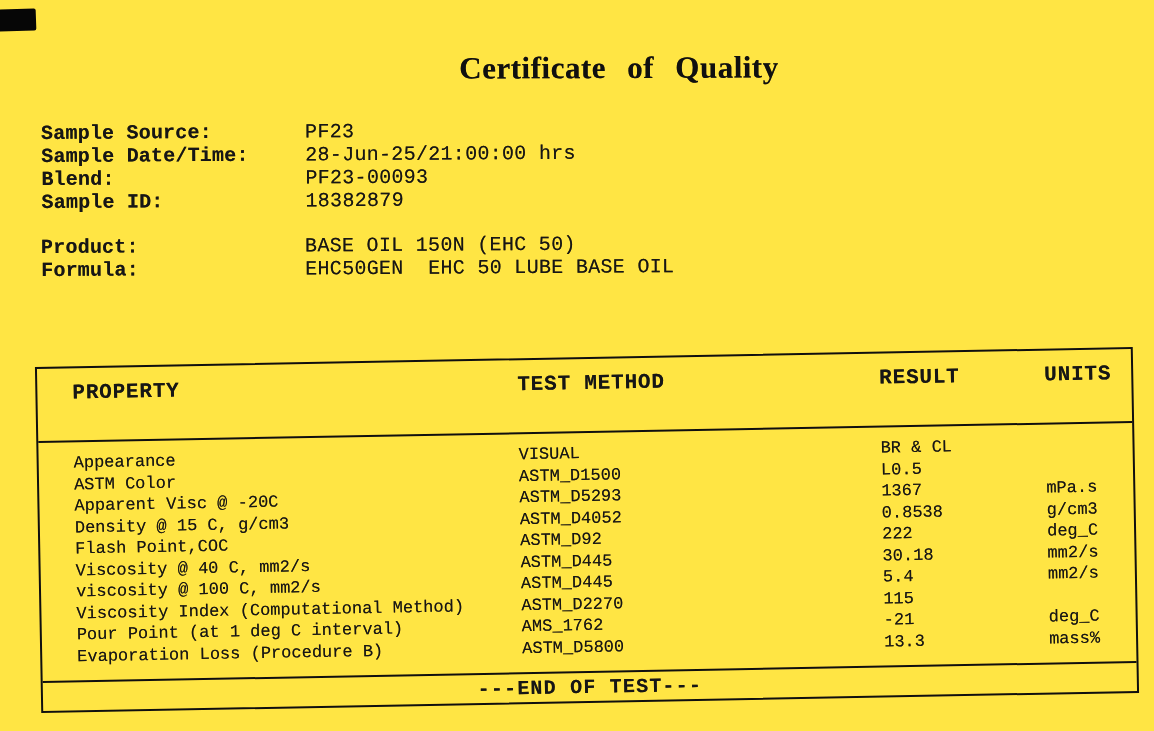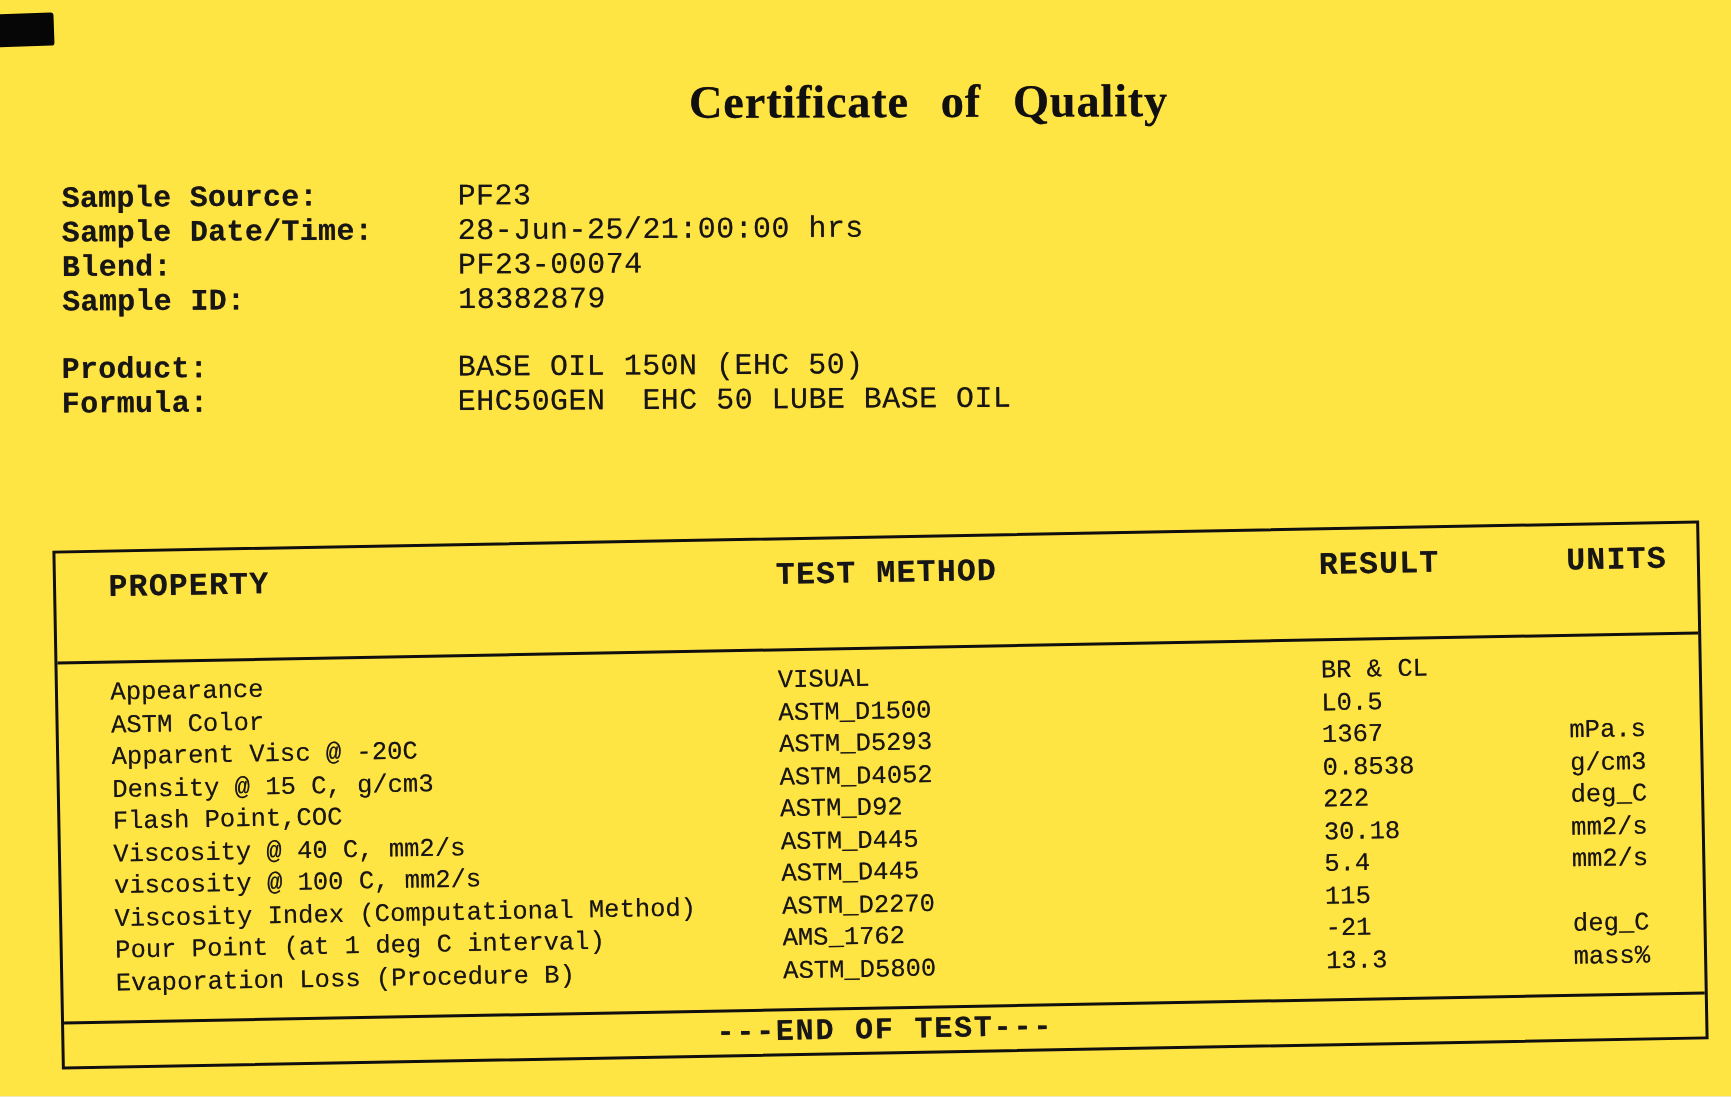--- a/index.html
+++ b/index.html
@@ -75,21 +75,21 @@
       <div class="meta-row">
         <span class="meta-label">Sample Source:</span>
         <span class="meta-value">PF23</span>
       </div>
       <div class="meta-row">
         <span class="meta-label">Sample Date/Time:</span>
         <span class="meta-value">28-Jun-25/21:00:00 hrs</span>
       </div>
       <div class="meta-row">
         <span class="meta-label">Blend:</span>
-        <span class="meta-value">PF23-00074</span>
+        <span class="meta-value">PF23-00093</span>
       </div>
       <div class="meta-row">
         <span class="meta-label">Sample ID:</span>
         <span class="meta-value">18382879</span>
       </div>
     </div>
 
   <div class="meta block2">
       <div class="meta-row">
         <span class="meta-label">Product:</span>

